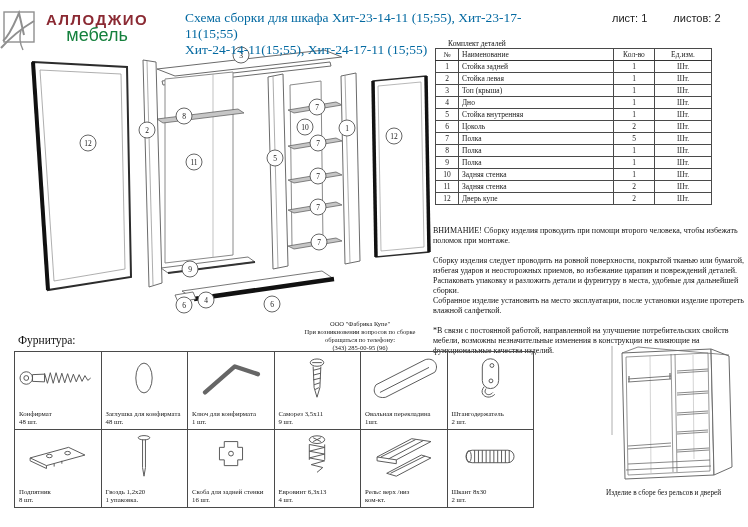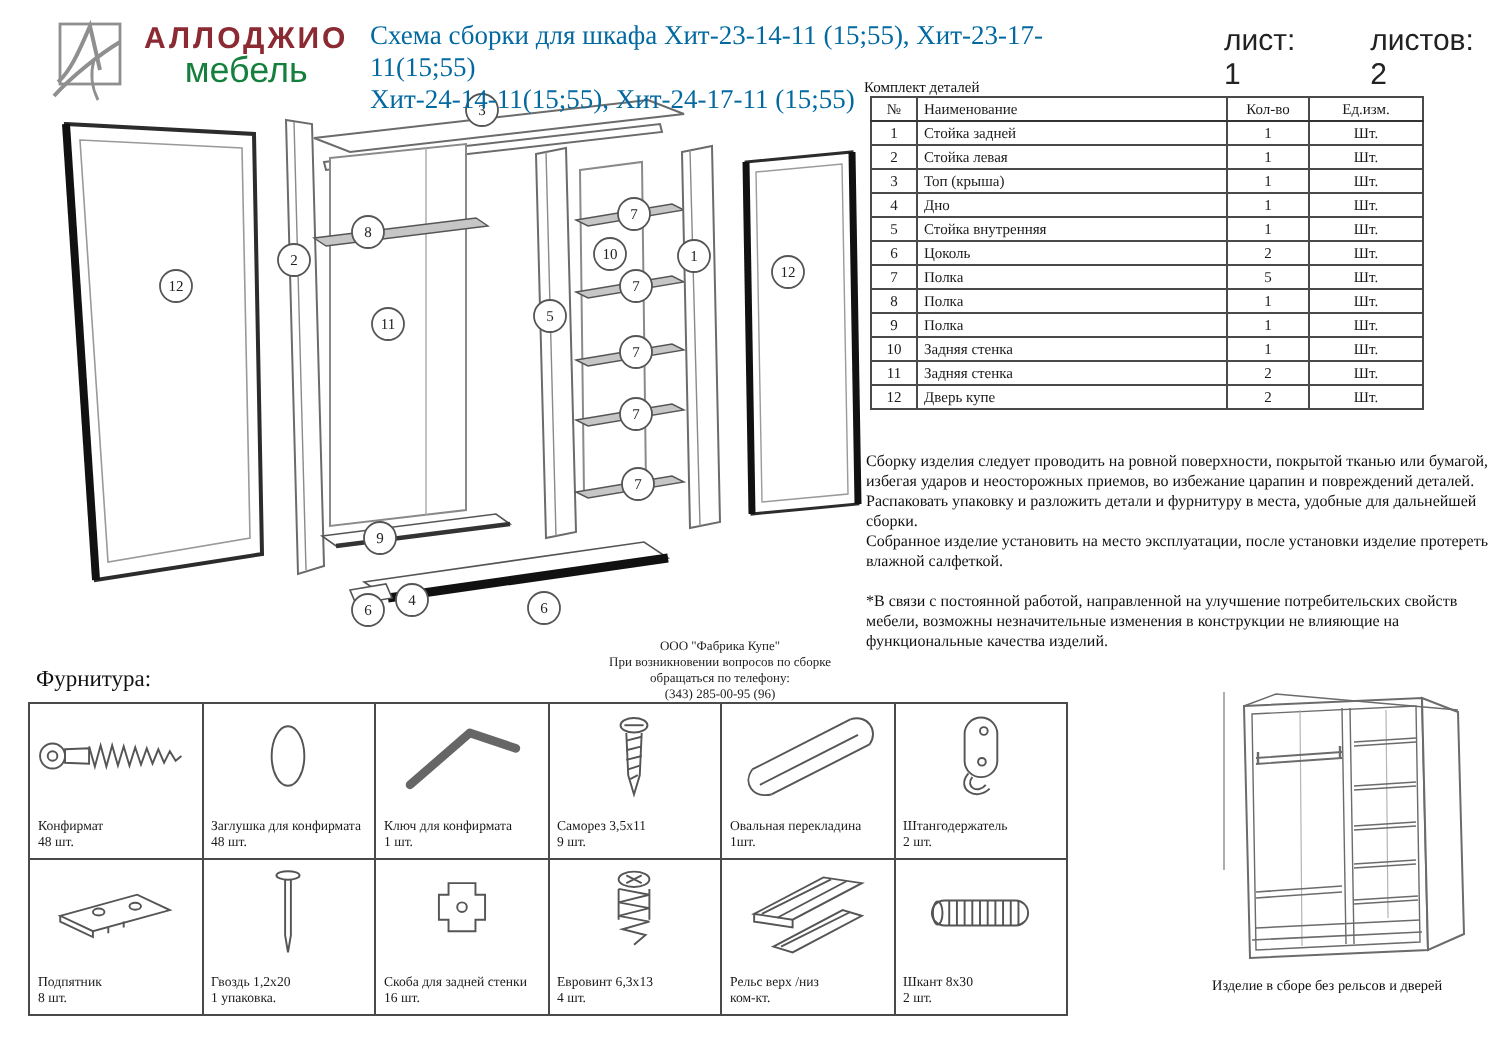--- a/index.html
+++ b/index.html
@@ -1,30 +1,30 @@
 <!DOCTYPE html>
 <html><head>
 <meta charset="utf-8">
 <style>
   html,body{margin:0;padding:0;background:#e8e8e8;}
   .page{position:relative;width:748px;height:527px;background:#ffffff;overflow:hidden;
         font-family:"Liberation Serif", serif;color:#1a1a1a;}
   .abs{position:absolute;}
 
   
-  .logo-wrap{left:26px;top:8px;width:150px;height:44px;display:flex;}
+  .logo-wrap{left:0;top:8px;width:150px;height:44px;display:flex;}
   .logo-text{margin-left:6px;padding-top:4px;font-family:"Liberation Sans", sans-serif;}
   .logo-brand{font-size:15px;font-weight:bold;letter-spacing:1.5px;color:#8b2a33;line-height:16px;}
   .logo-sub{font-size:18px;color:#15803d;text-align:center;line-height:15px;}
   .doc-title{left:185px;top:10px;width:360px;font-size:13.5px;line-height:16px;color:#0369a1;}
   .sheet-info{left:612px;top:12px;display:flex;gap:26px;font-family:"Liberation Sans", sans-serif;
-              font-size:15px;color:#222;}
+              font-size:11px;color:#222;}
 
   
-  .parts-caption{left:432px;top:39px;font-size:7.5px;color:#111;}
+  .parts-caption{left:448px;top:39px;font-size:7.5px;color:#111;}
   .parts-table{left:435px;top:48px;border-collapse:collapse;table-layout:fixed;}
   .parts-table th,.parts-table td{border:1px solid #4a4a4a;font-size:7.5px;font-weight:normal;
        padding:0 3px;height:11px;line-height:10px;overflow:hidden;white-space:nowrap;}
   .parts-table th{border-bottom:1.5px solid #333;}
   .parts-table .c{text-align:center;}
   .col-num{width:16px;} .col-name{width:148px;} .col-qty{width:34px;} .col-unit{width:50px;}
 
   
   .notes{left:433px;top:226px;width:314px;font-size:8px;line-height:10px;color:#111;}
   .notes .warn{margin:0 0 10px 0;}
@@ -275,20 +275,21 @@
         <tr>
           <td class="c">12</td>
           <td>Дверь купе</td>
           <td class="c">2</td>
           <td class="c">Шт.</td>
         </tr>
       </tbody>
   </table>
 
   <div class="abs notes">
+    <p class="warn">ВНИМАНИЕ! Сборку изделия проводить при помощи второго человека, чтобы избежать поломок при монтаже.</p>
     <p class="grp">Сборку изделия следует проводить на ровной поверхности, покрытой тканью или бумагой, избегая ударов и неосторожных приемов, во избежание царапин и повреждений деталей.</p>
     <p class="grp">Распаковать упаковку и разложить детали и фурнитуру в места, удобные для дальнейшей сборки.</p>
     <p class="grp">Собранное изделие установить на место эксплуатации, после установки изделие протереть влажной салфеткой.</p>
     <p class="star">*В связи с постоянной работой, направленной на улучшение потребительских свойств мебели, возможны незначительные изменения в конструкции не влияющие на функциональные качества изделий.</p>
   </div>
 
   <div class="abs manufacturer">
     <div>ООО "Фабрика Купе"</div>
     <div>При возникновении вопросов по сборке</div>
     <div>обращаться по телефону:</div>

